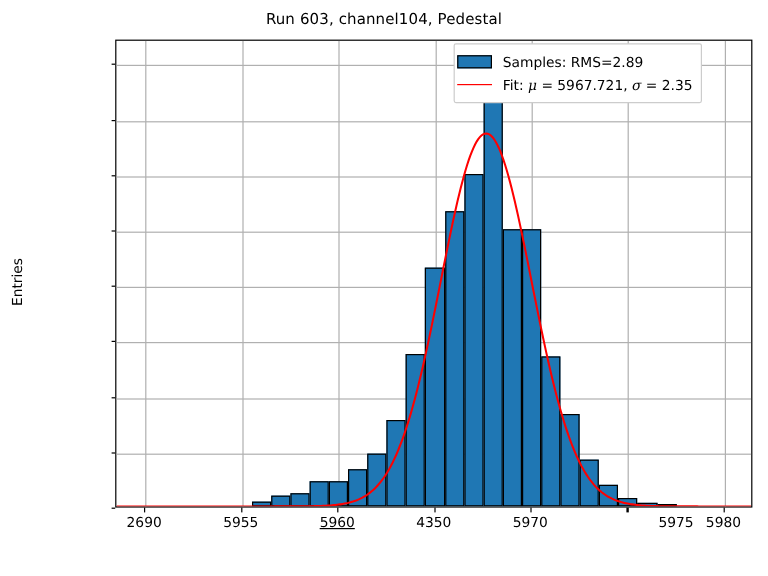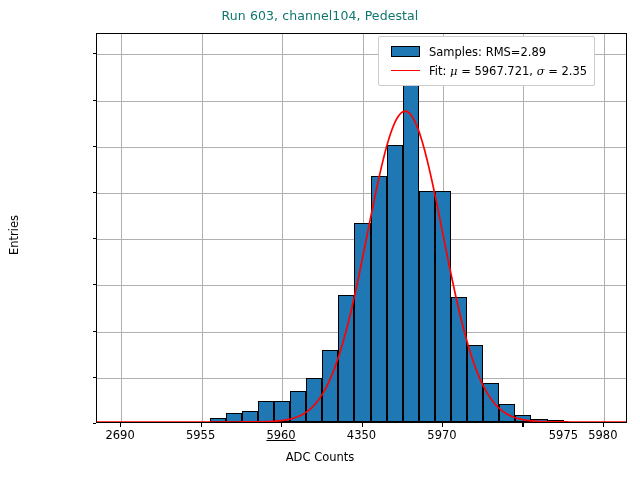--- a/index.html
+++ b/index.html
@@ -20,21 +20,21 @@
     background: #ffffff;
   }
   
   #chart-title {
     position: absolute;
     left: 0;
     top: 8px;
     width: 640px;
     text-align: center;
     font-size: 12.5px;
-    color: #0f766e;
+    color: #000000;
     letter-spacing: 0.1px;
   }
   
   #plot-area {
     position: absolute;
     left: 96px;
     top: 33px;
     width: 531px;
     height: 390px;
     border: 1.1px solid #000000;
@@ -116,21 +116,21 @@
     color: #000000;
   }
   
   #legend {
     position: absolute;
     left: 378px;
     top: 36px;
     background: #ffffff;
     border: 0.9px solid #cccccc;
     border-radius: 2px;
-    padding: 5px 7px 5px 12px;
+    padding: 5px 7px 5px 2px;
     box-sizing: border-box;
   }
   .legend-row {
     display: flex;
     align-items: center;
     height: 19px;
   }
   .legend-swatch-patch {
     width: 29px;
     height: 11px;
@@ -235,21 +235,20 @@
       <div class="xtick-mark" style="left: 361.5px;"></div>
       <div class="xtick-label" style="left: 441.955px;">5970</div>
       <div class="xtick-mark" style="left: 441.955px;"></div>
       <div class="xtick-label" style="left: 522.409px; margin-left: 41px;">5975</div>
       <div class="xtick-mark" style="left: 522.409px;"></div>
       <div class="xtick-label" style="left: 602.864px;">5980</div>
       <div class="xtick-mark" style="left: 602.864px;"></div>
     </div>
 
   <div id="ylabel">Entries</div>
-  <div id="xlabel">ADC Counts</div>
 
   <div id="legend">
     <div class="legend-row">
       <span class="legend-swatch-patch"></span>
       <span class="legend-text">Samples: RMS=2.89</span>
     </div>
     <div class="legend-row">
       <span class="legend-swatch-line"></span>
       <span class="legend-text"><span>Fit: </span><span class="mathit">μ</span><span> = 5967.721, </span><span class="mathit">σ</span><span> = 2.35</span></span>
     </div>

